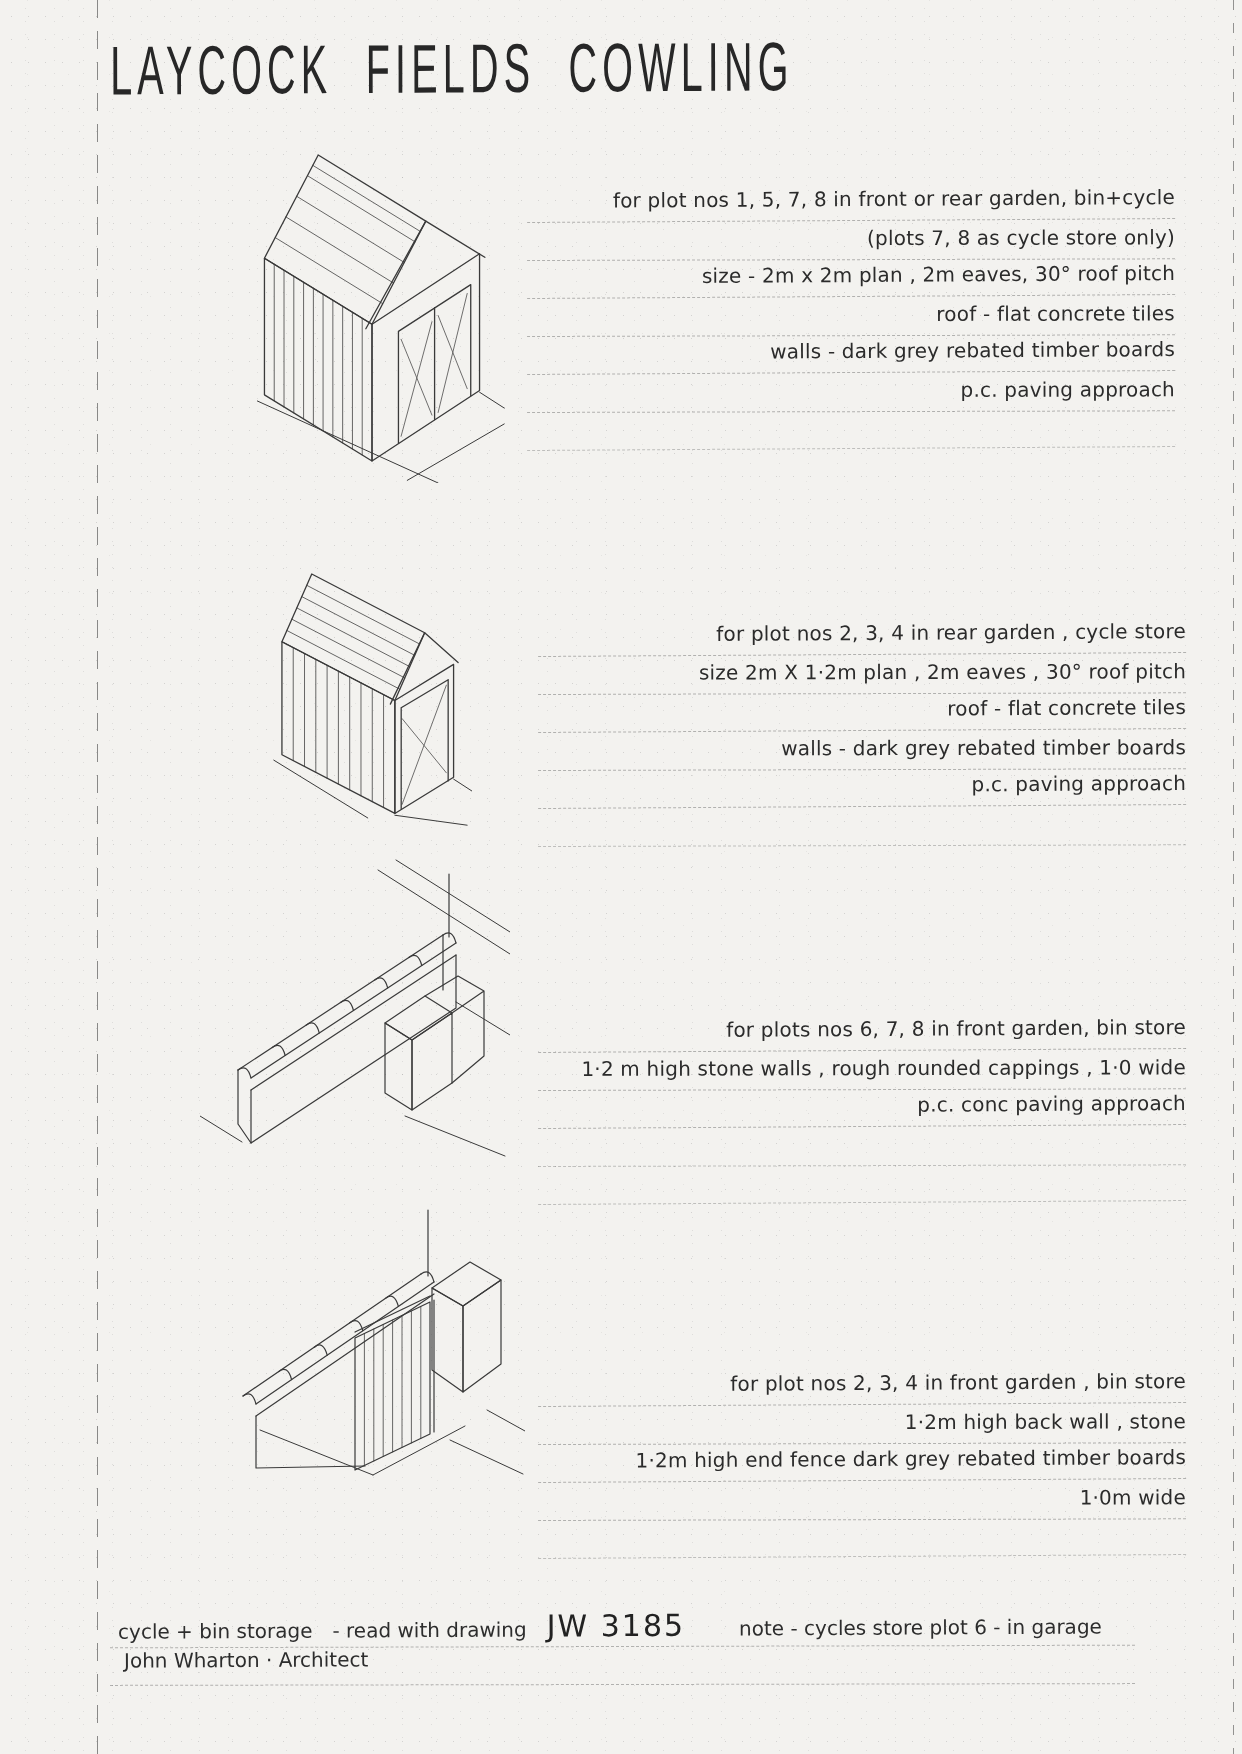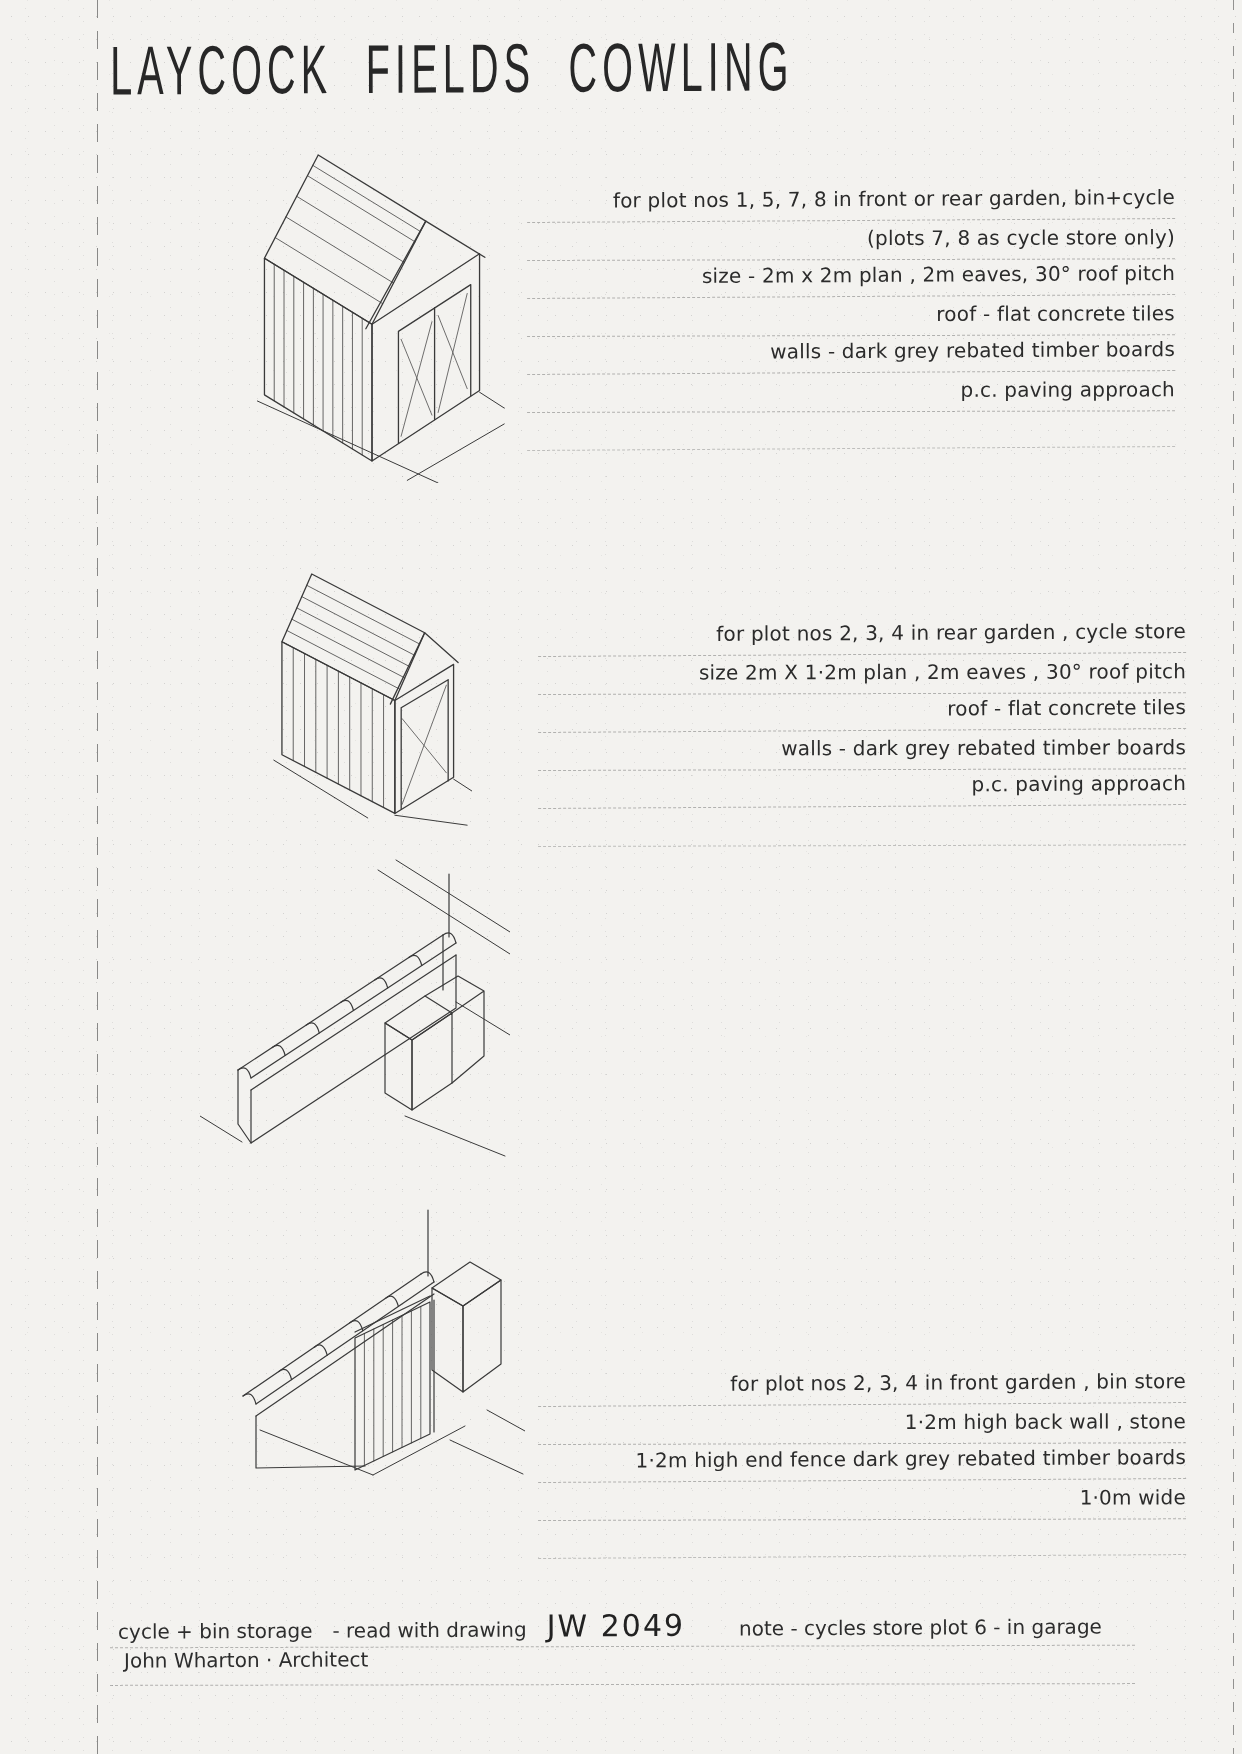--- a/index.html
+++ b/index.html
@@ -162,32 +162,39 @@
 
   <div class="note" style="left:538px;top:586px">
     <div class="hl">for plot nos  2, 3, 4  in rear garden , cycle store</div>
     <div class="hl">size  2m X 1·2m plan ,  2m eaves ,  30° roof pitch</div>
     <div class="hl">roof - flat concrete tiles</div>
     <div class="hl">walls - dark grey rebated timber boards</div>
     <div class="hl">p.c. paving approach</div>
     <div class="hl empty"></div>
   </div>
 
+  <div class="note" style="left:538px;top:982px">
+    <div class="hl">for plots nos  6, 7, 8  in front garden, bin store</div>
+    <div class="hl">1·2 m high stone walls , rough rounded cappings , 1·0 wide</div>
+    <div class="hl">p.c. conc paving approach</div>
+    <div class="hl empty"></div>
+    <div class="hl empty"></div>
+  </div>
 
   <div class="note" style="left:538px;top:1336px">
     <div class="hl">for plot nos 2, 3, 4  in front garden , bin store</div>
     <div class="hl">1·2m high back wall , stone</div>
     <div class="hl">1·2m high end fence dark grey rebated timber boards</div>
     <div class="hl">1·0m wide</div>
     <div class="hl empty"></div>
   </div>
 
   <div class="footer-line1">
     <span>cycle + bin storage</span>
     <span>-   read with drawing</span>
-    <span class="footer-ref">JW 2049</span>
+    <span class="footer-ref">JW 3185</span>
     <span class="footer-note">note - cycles store plot 6 - in garage</span>
   </div>
   <div class="hrule hr1"></div>
   <div class="footer-line2">John Wharton · Architect</div>
   <div class="hrule hr2"></div>
 
 </div>
 
 </body></html>

